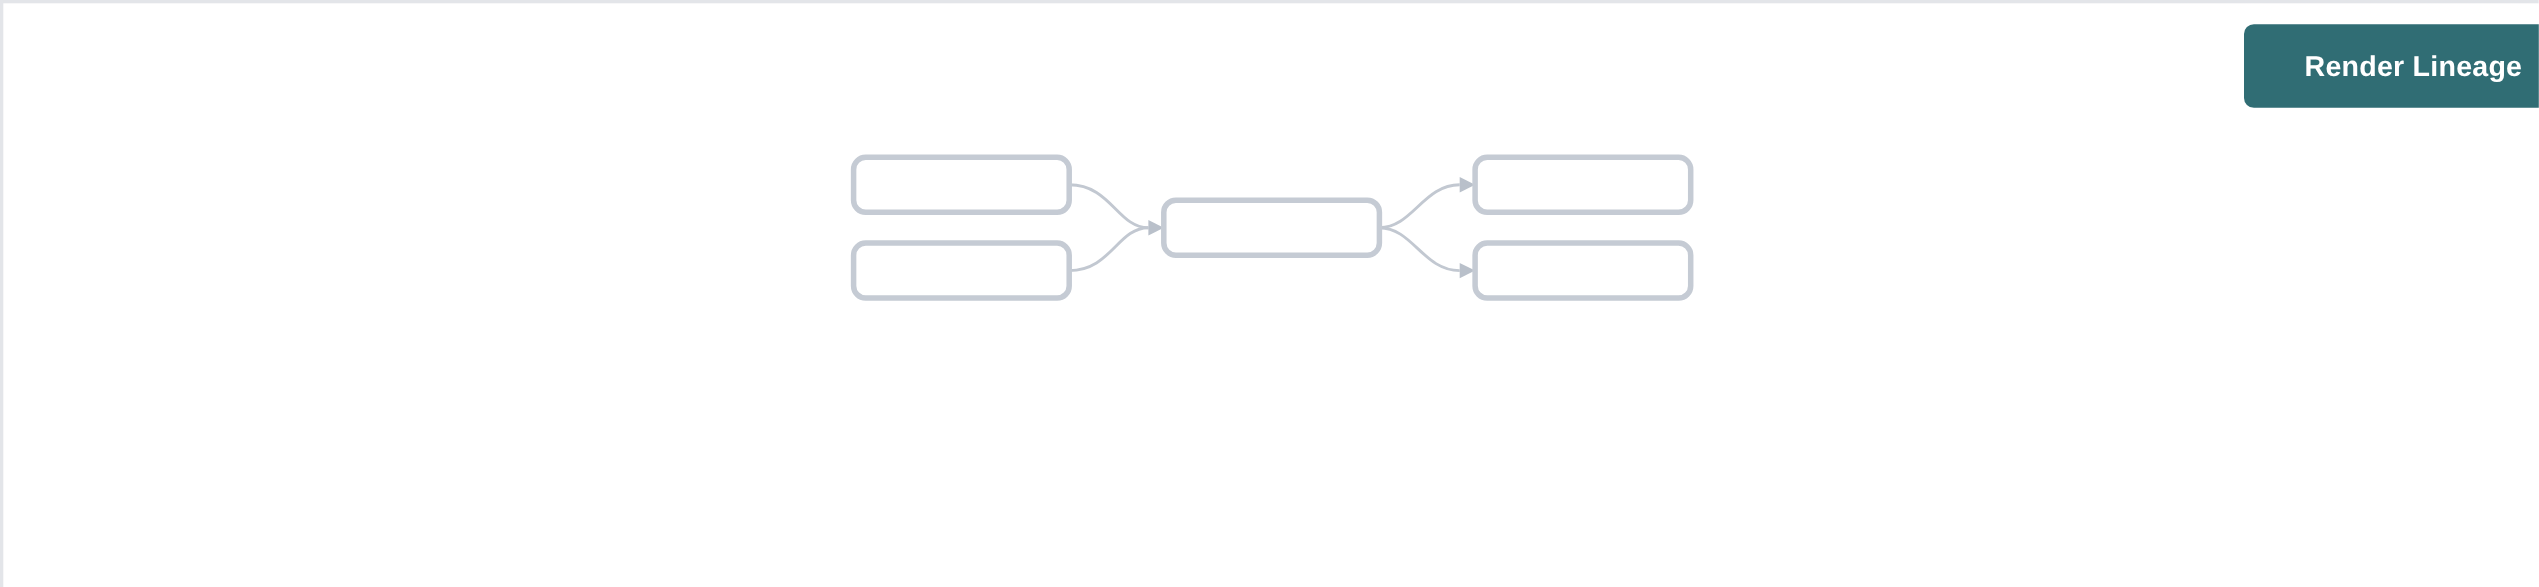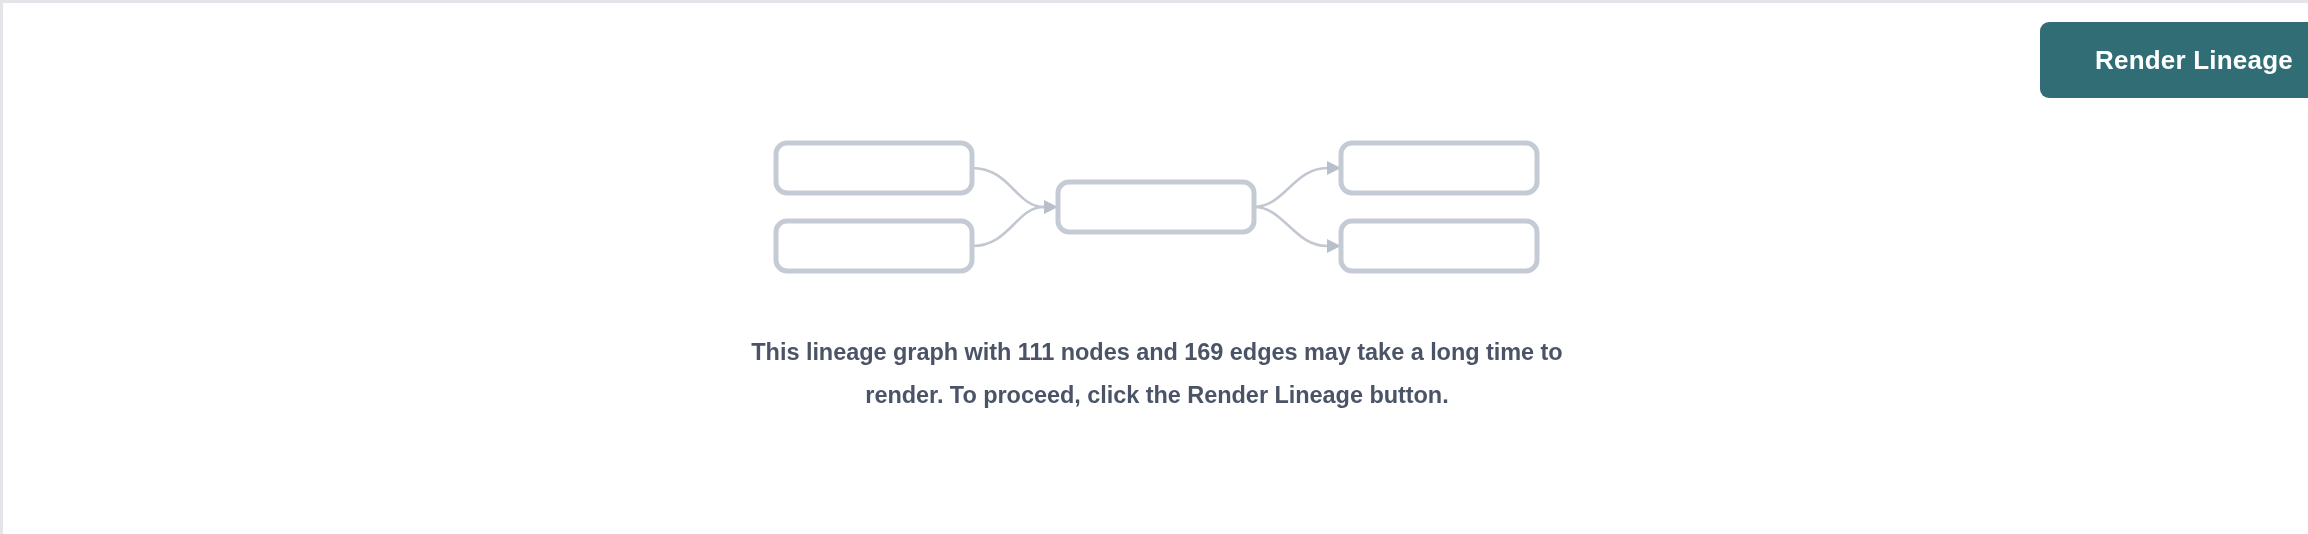--- a/index.html
+++ b/index.html
@@ -109,15 +109,14 @@
       <polygon class="graph-edge-arrow" points="579,118 593,125 579,132"></polygon>
 
       <rect class="graph-node-shape" x="28" y="22" width="196" height="50" rx="11" ry="11"></rect>
       <rect class="graph-node-shape" x="28" y="100" width="196" height="50" rx="11" ry="11"></rect>
       <rect class="graph-node-shape" x="310" y="61" width="196" height="50" rx="11" ry="11"></rect>
       <rect class="graph-node-shape" x="593" y="22" width="196" height="50" rx="11" ry="11"></rect>
       <rect class="graph-node-shape" x="593" y="100" width="196" height="50" rx="11" ry="11"></rect>
     </svg>
   </div>
 
-  <p id="lineage-warning-message">This lineage graph with 111 nodes and 169 edges may take a long time to render. To proceed, click the Render Lineage button.</p>
 
 </div>
 
 </body></html>

